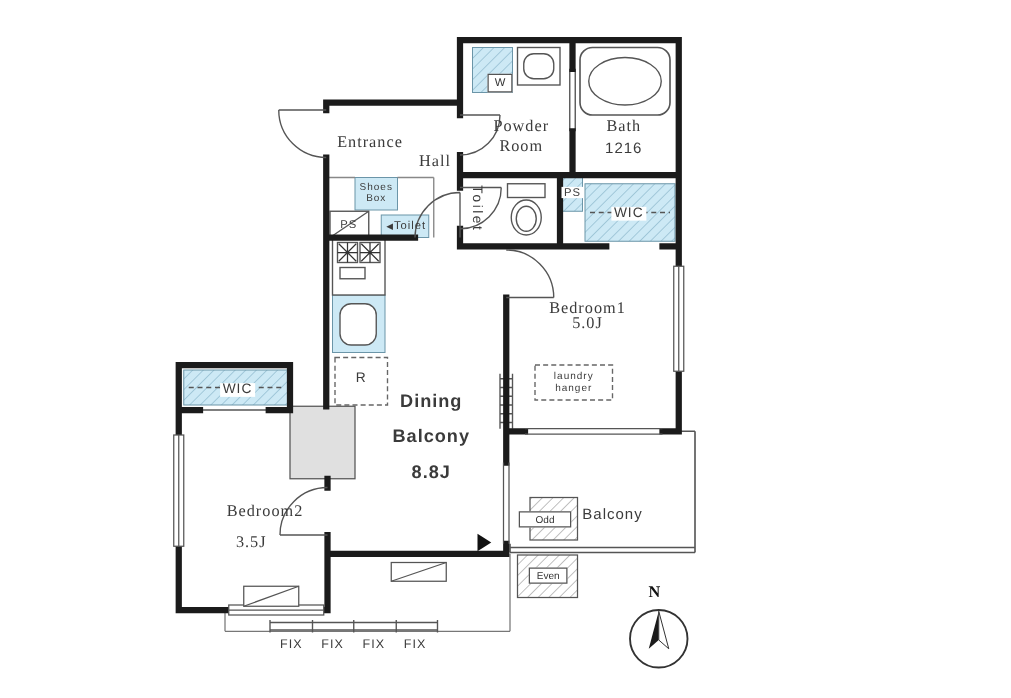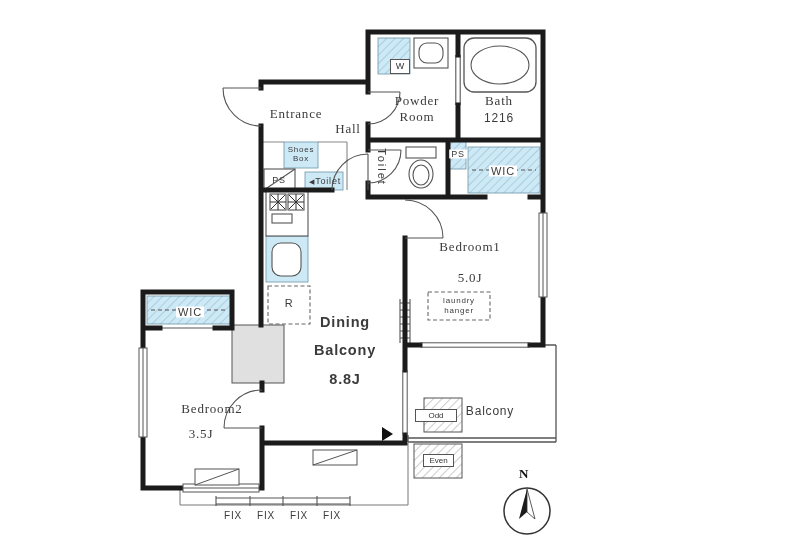--- a/index.html
+++ b/index.html
@@ -176,21 +176,21 @@
   <div class="lbl s13" style="left:296px;top:113px">Entrance</div>
   <div class="lbl s13" style="left:348px;top:128px">Hall</div>
   <div class="lbl s13" style="left:417px;top:100px">Powder</div>
   <div class="lbl s13" style="left:417px;top:116px">Room</div>
   <div class="lbl s13" style="left:499px;top:100px">Bath</div>
   <div class="lbl s12" style="left:499px;top:118px">1216</div>
   <div class="lbl s11 vert" style="left:381px;top:167px">Toilet</div>
   <div class="lbl s11 bg" style="left:503px;top:171px">WIC</div>
   <div class="lbl s11 bg" style="left:190px;top:312px">WIC</div>
   <div class="lbl s13" style="left:470px;top:246px">Bedroom1</div>
-  <div class="lbl s13" style="left:470px;top:277px">5.0J</div>
+  <div class="lbl s13" style="left:470px;top:258px">5.0J</div>
   <div class="lbl s14" style="left:345px;top:322px">Dining</div>
   <div class="lbl s14" style="left:345px;top:350px">Balcony</div>
   <div class="lbl s14" style="left:345px;top:379px">8.8J</div>
   <div class="lbl s13" style="left:212px;top:408px">Bedroom2</div>
   <div class="lbl s13" style="left:201px;top:433px">3.5J</div>
   <div class="lbl s12" style="left:490px;top:411px">Balcony</div>
 
   <div class="tag" style="left:390px;top:59px;width:20px;height:15px;font-size:9px">W</div>
   <div class="lbl s8" style="left:301px;top:150px">Shoes</div>
   <div class="lbl s8" style="left:301px;top:159px">Box</div>

